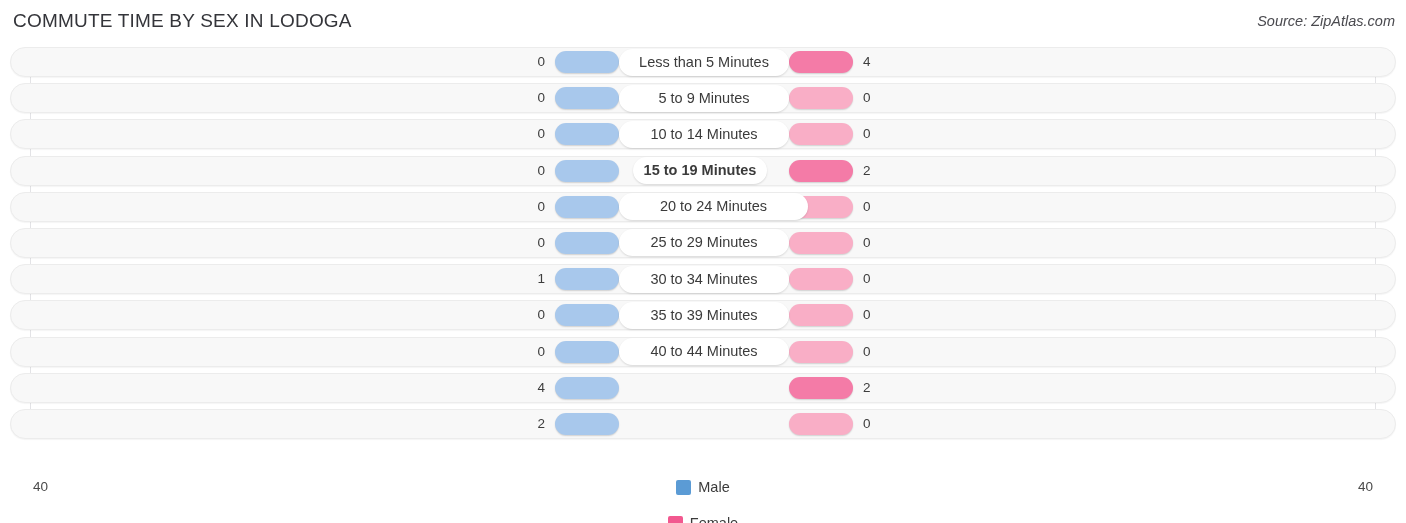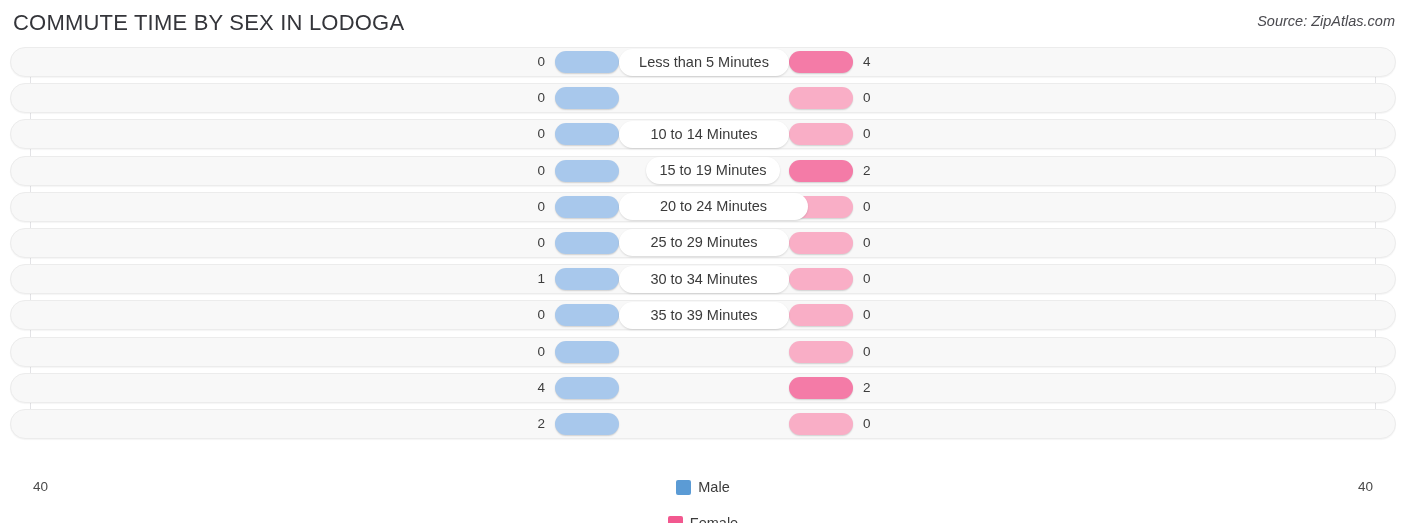--- a/index.html
+++ b/index.html
@@ -17,21 +17,21 @@
 
   
   .header {
     position: relative;
     height: 44px;
   }
   .chart-title {
     position: absolute;
     left: 13px;
     top: 10px;
-    font-size: 22px;
+    font-size: 19px;
     letter-spacing: .2px;
     color: #34353a;
     font-weight: 400;
     white-space: nowrap;
   }
   .source {
     position: absolute;
     right: 11px;
     top: 13px;
     font-size: 14.5px;
@@ -187,36 +187,37 @@
         <div class="bar female mid" style="left: 789px; width: 64px;"></div>
         <div class="val right" style="left: 863px; width: 60px;">4</div>
         <div class="cat-pill" style="left: 619px; width: 170px;">Less than 5 Minutes</div>
       </div>
       <div class="row">
         <div class="track"></div>
         <div class="bar male" style="left: 555px; width: 64px;"></div>
         <div class="val left" style="left: 485px; width: 60px;">0</div>
         <div class="bar female" style="left: 789px; width: 64px;"></div>
         <div class="val right" style="left: 863px; width: 60px;">0</div>
+        <div class="cat-pill" style="left: 619px; width: 170px;">5 to 9 Minutes</div>
       </div>
       <div class="row">
         <div class="track"></div>
         <div class="bar male" style="left: 555px; width: 64px;"></div>
         <div class="val left" style="left: 485px; width: 60px;">0</div>
         <div class="bar female" style="left: 789px; width: 64px;"></div>
         <div class="val right" style="left: 863px; width: 60px;">0</div>
         <div class="cat-pill" style="left: 619px; width: 170px;">10 to 14 Minutes</div>
       </div>
       <div class="row">
         <div class="track"></div>
         <div class="bar male" style="left: 555px; width: 64px;"></div>
         <div class="val left" style="left: 485px; width: 60px;">0</div>
         <div class="bar female mid" style="left: 789px; width: 64px;"></div>
         <div class="val right" style="left: 863px; width: 60px;">2</div>
-        <div class="cat-pill" style="left: 646px; width: 134px;">15 to 19 Minutes</div>
+        <div class="cat-pill" style="left: 633px; width: 134px; font-weight: bold;">15 to 19 Minutes</div>
       </div>
       <div class="row">
         <div class="track"></div>
         <div class="bar male" style="left: 555px; width: 64px;"></div>
         <div class="val left" style="left: 485px; width: 60px;">0</div>
         <div class="bar female" style="left: 789px; width: 64px;"></div>
         <div class="val right" style="left: 863px; width: 60px;">0</div>
         <div class="cat-pill" style="left: 619px; width: 189px;">20 to 24 Minutes</div>
       </div>
       <div class="row">
@@ -242,20 +243,21 @@
         <div class="bar female" style="left: 789px; width: 64px;"></div>
         <div class="val right" style="left: 863px; width: 60px;">0</div>
         <div class="cat-pill" style="left: 619px; width: 170px;">35 to 39 Minutes</div>
       </div>
       <div class="row">
         <div class="track"></div>
         <div class="bar male" style="left: 555px; width: 64px;"></div>
         <div class="val left" style="left: 485px; width: 60px;">0</div>
         <div class="bar female" style="left: 789px; width: 64px;"></div>
         <div class="val right" style="left: 863px; width: 60px;">0</div>
+        <div class="cat-pill" style="left: 619px; width: 170px;">40 to 44 Minutes</div>
       </div>
       <div class="row">
         <div class="track"></div>
         <div class="bar male" style="left: 555px; width: 64px;"></div>
         <div class="val left" style="left: 485px; width: 60px;">4</div>
         <div class="bar female mid" style="left: 789px; width: 64px;"></div>
         <div class="val right" style="left: 863px; width: 60px;">2</div>
       </div>
       <div class="row">
         <div class="track"></div>

